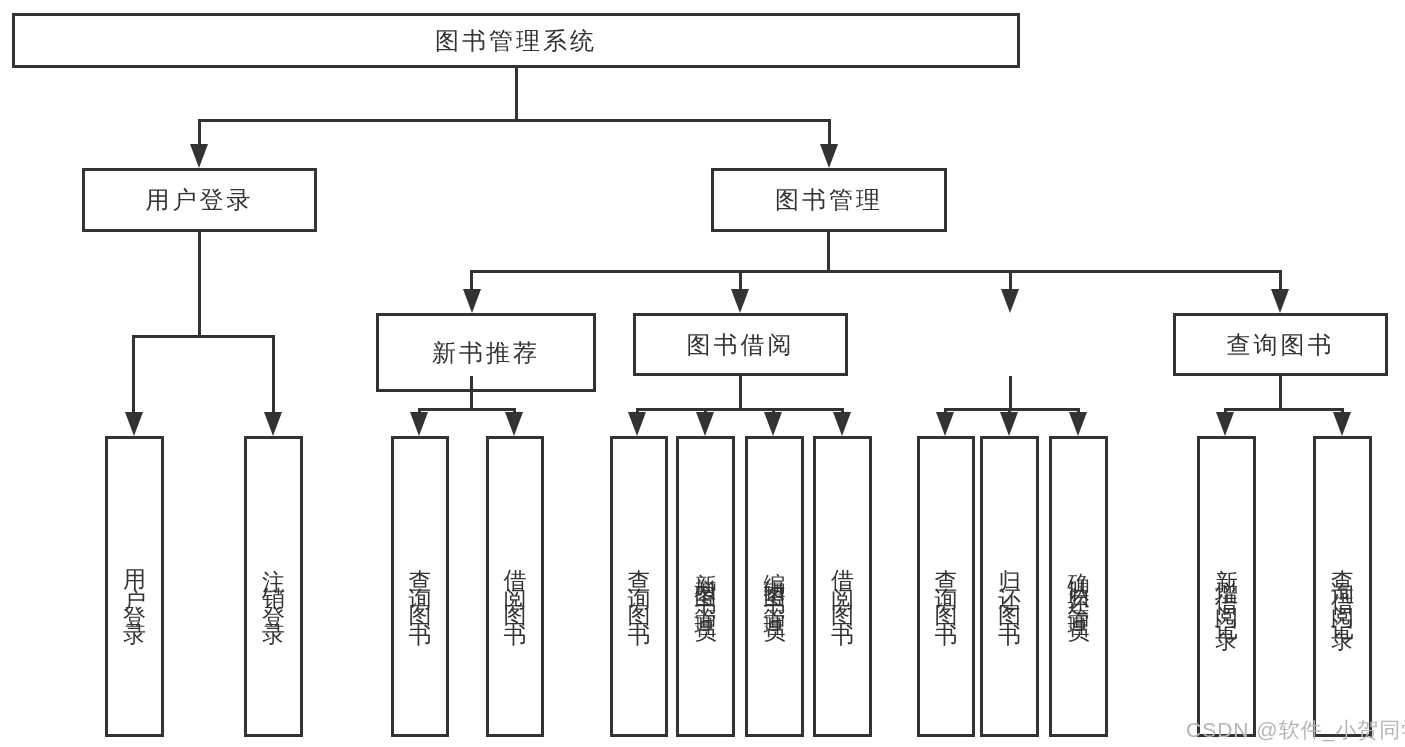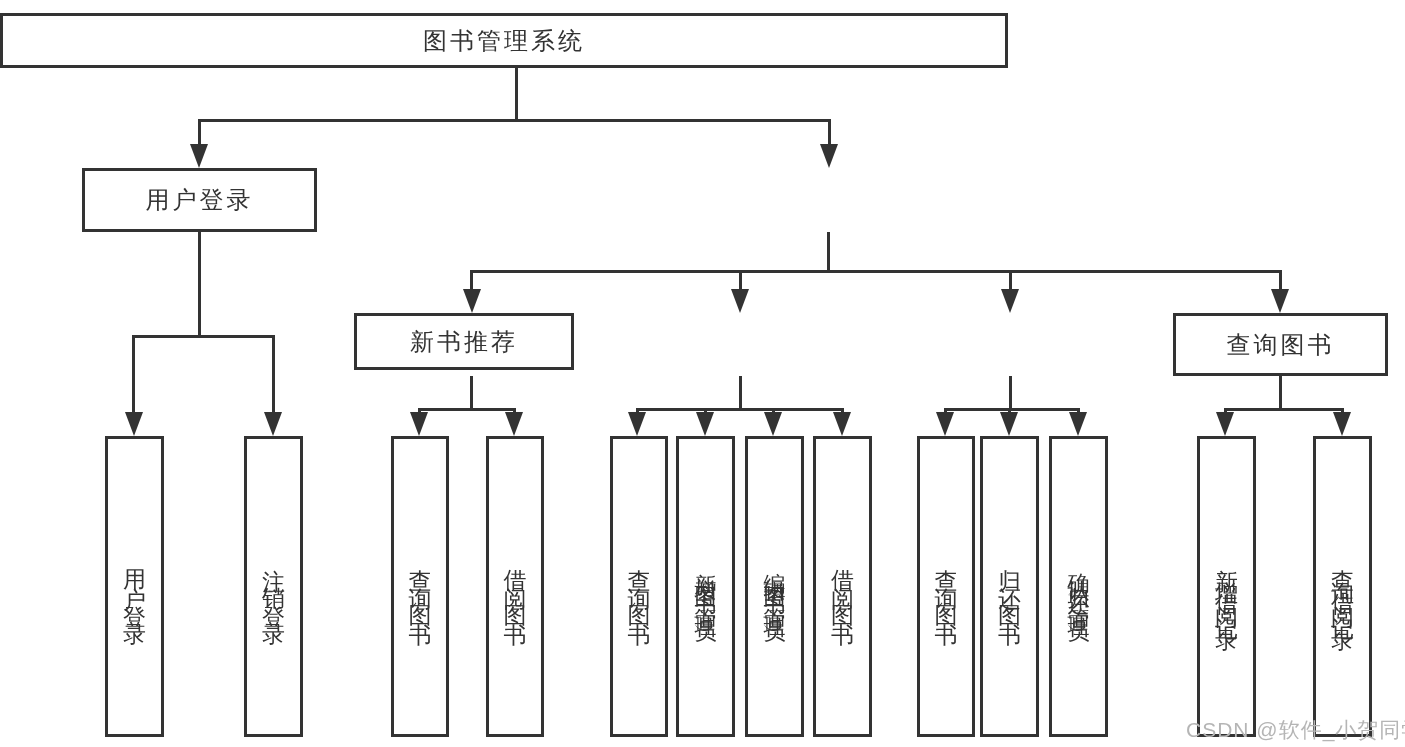--- a/index.html
+++ b/index.html
@@ -55,30 +55,36 @@
     letter-spacing: 1px;
     white-space: nowrap;
     z-index: 5;
   }
 </style>
 </head>
 <body>
 
 <div id="canvas">
 
-  <div class="node hnode" style="left:0;top:13px;width:1008px;height:55px">
+  <div class="node hnode" style="left:12px;top:13px;width:1008px;height:55px">
     <span>图书管理系统</span>
   </div>
 
   <div class="node hnode" style="left:82px;top:168px;width:235px;height:64px">
     <span>用户登录</span>
   </div>
+  <div class="node hnode" style="left:711px;top:168px;width:236px;height:64px">
+    <span>图书管理</span>
+  </div>
 
-  <div class="node hnode" style="left:354px;top:313px;width:220px;height:57px">
+  <div class="node hnode" style="left:376px;top:313px;width:220px;height:79px">
     <span>新书推荐</span>
+  </div>
+  <div class="node hnode" style="left:633px;top:313px;width:215px;height:63px">
+    <span>图书借阅</span>
   </div>
   <div class="node hnode" style="left:1173px;top:313px;width:215px;height:63px">
     <span>查询图书</span>
   </div>
 
   <div class="node vnode" style="left:105px;top:436px;width:59px;height:301px">
     <span>用户登录</span>
   </div>
   <div class="node vnode" style="left:244px;top:436px;width:59px;height:301px">
     <span>注销登录</span>

